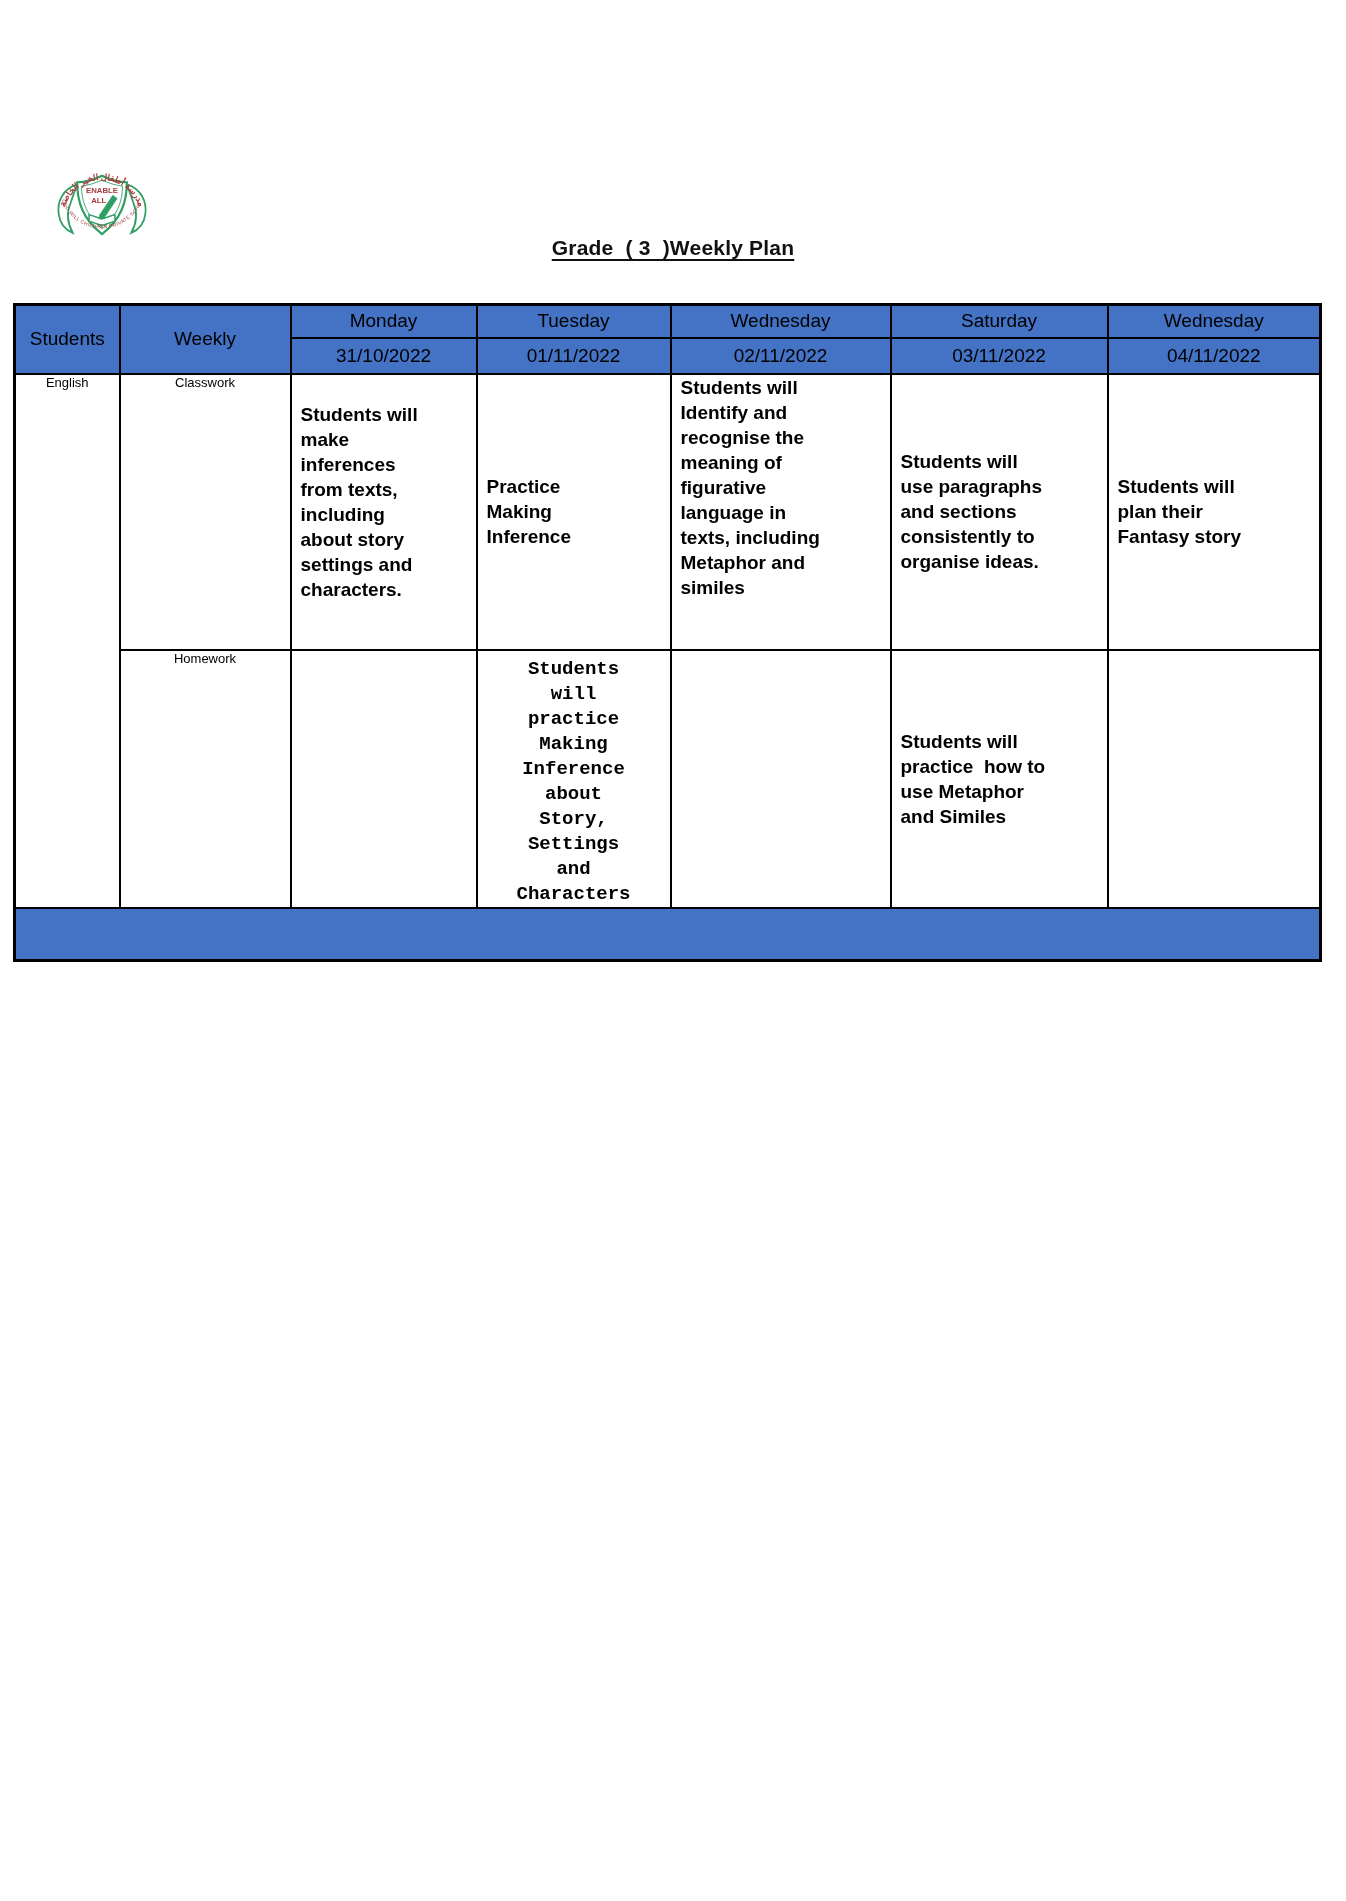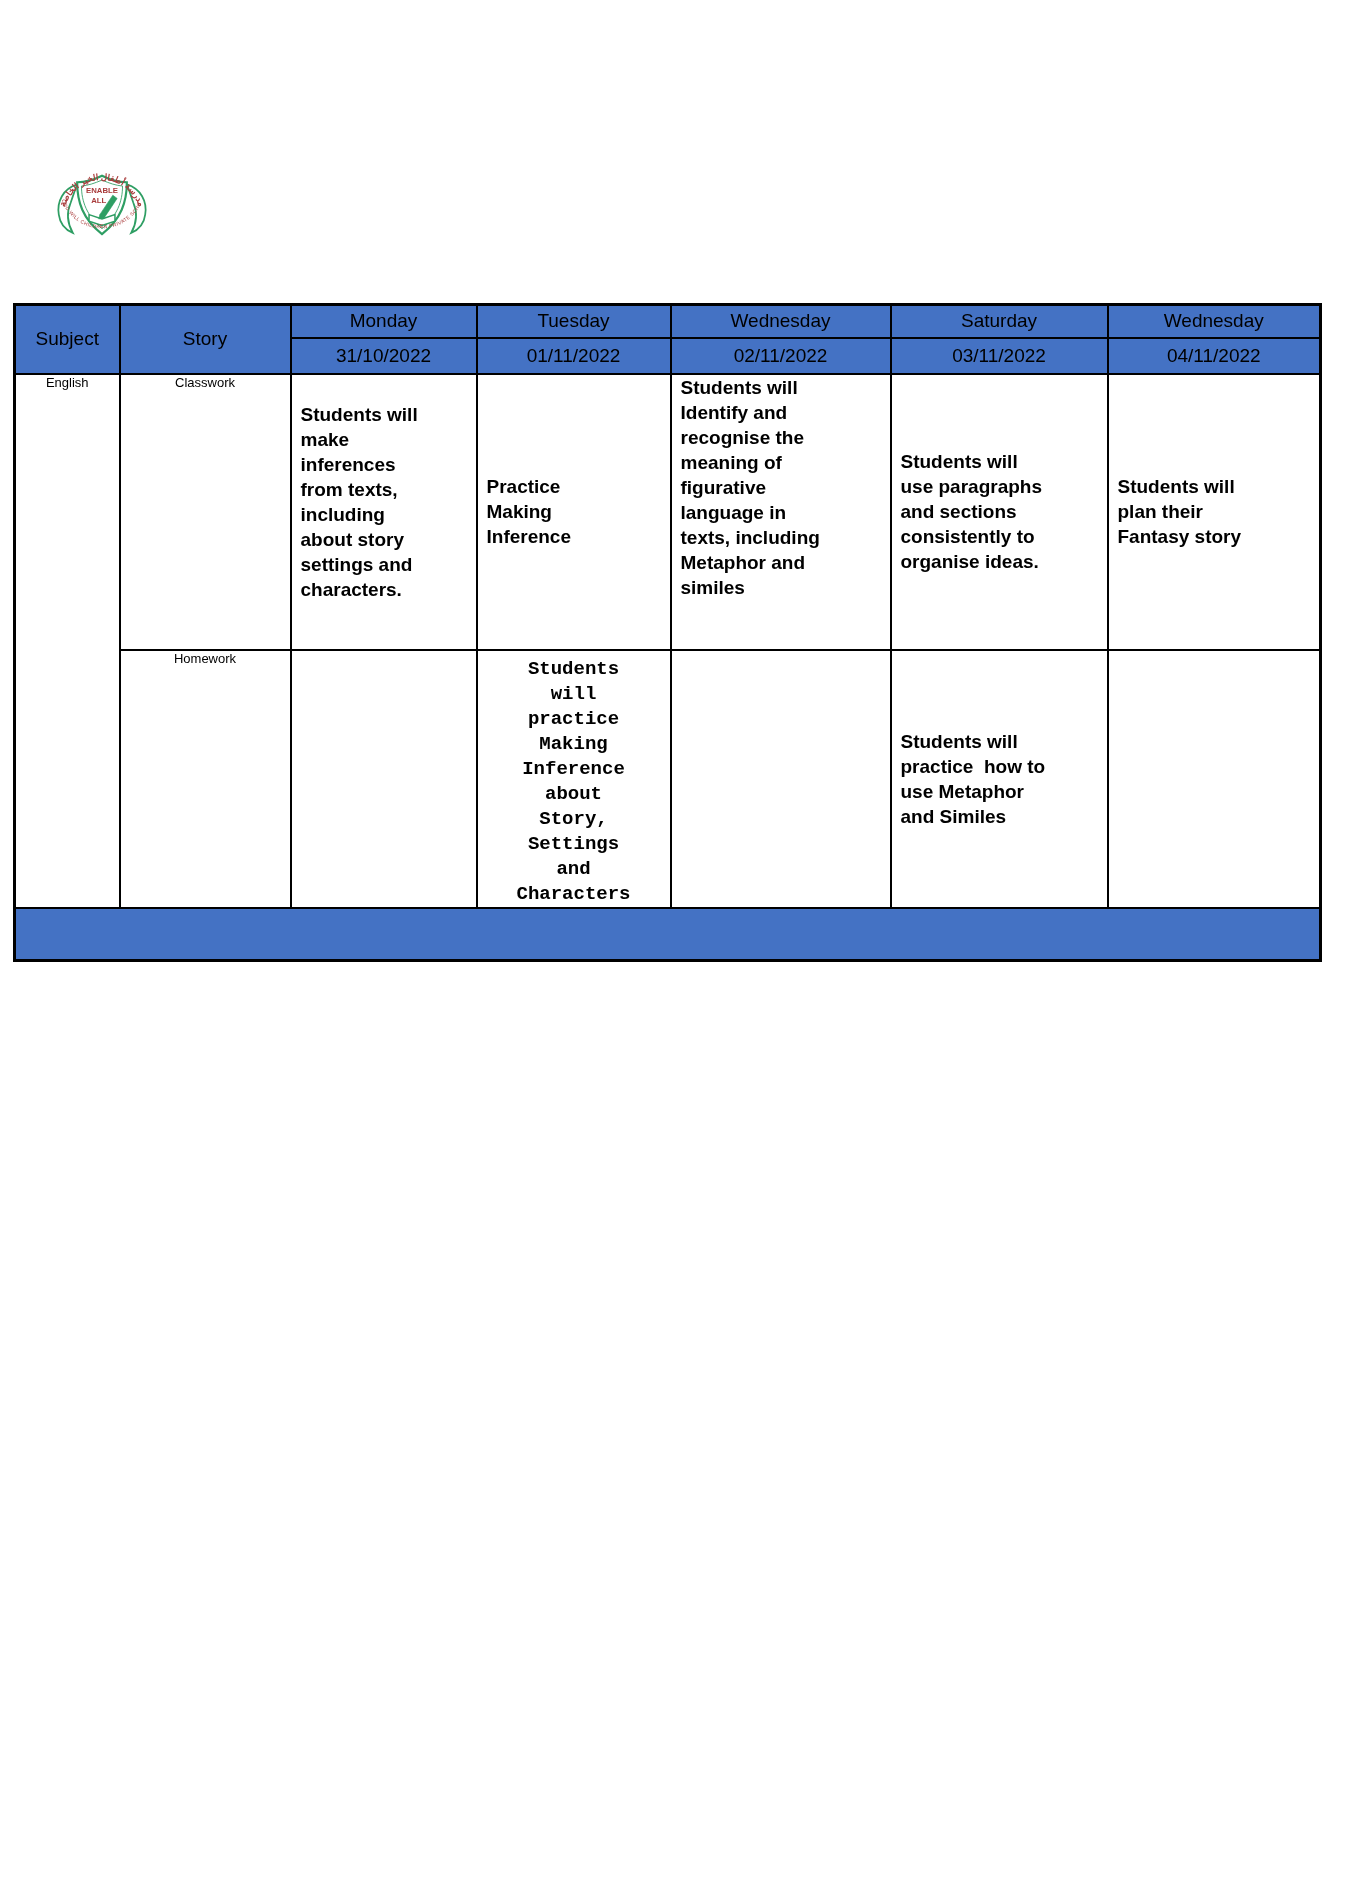--- a/index.html
+++ b/index.html
@@ -110,36 +110,39 @@
       </text>
       <text font-size="4.6" fill="#A93B3B" letter-spacing="0.4">
         <textPath href="#arcBot" startOffset="50%" text-anchor="middle">GOOD WILL CHILDREN PRIVATE SCHOOL</textPath>
       </text>
 
       <text x="50" y="38" text-anchor="middle" font-size="7.2" font-weight="bold" fill="#A93B3B">ENABLE</text>
       <text x="47" y="47" text-anchor="middle" font-size="7.2" font-weight="bold" fill="#A93B3B">ALL</text>
     </svg>
   </div>
 
+  <div class="title">
+    <span>Grade  ( 3  )Weekly Plan</span>
+  </div>
 
   <table class="plan">
     <colgroup>
       <col style="width:105px">
         <col style="width:171px">
         <col style="width:186px">
       <col style="width:194px">
         <col style="width:220px">
         <col style="width:217px">
         <col style="width:213px">
     </colgroup>
 
     <tbody>
         <tr class="hdr hdr1">
-      <td rowspan="2">Subject</td>
-      <td rowspan="2">Story</td>
+      <td rowspan="2">Students</td>
+      <td rowspan="2">Weekly</td>
       <td>Monday</td>
       <td>Tuesday</td>
       <td>Wednesday</td>
       <td>Saturday</td>
       <td>Wednesday</td>
     </tr>
 
     <tr class="hdr hdr2">
       <td>31/10/2022</td>
       <td>01/11/2022</td>

